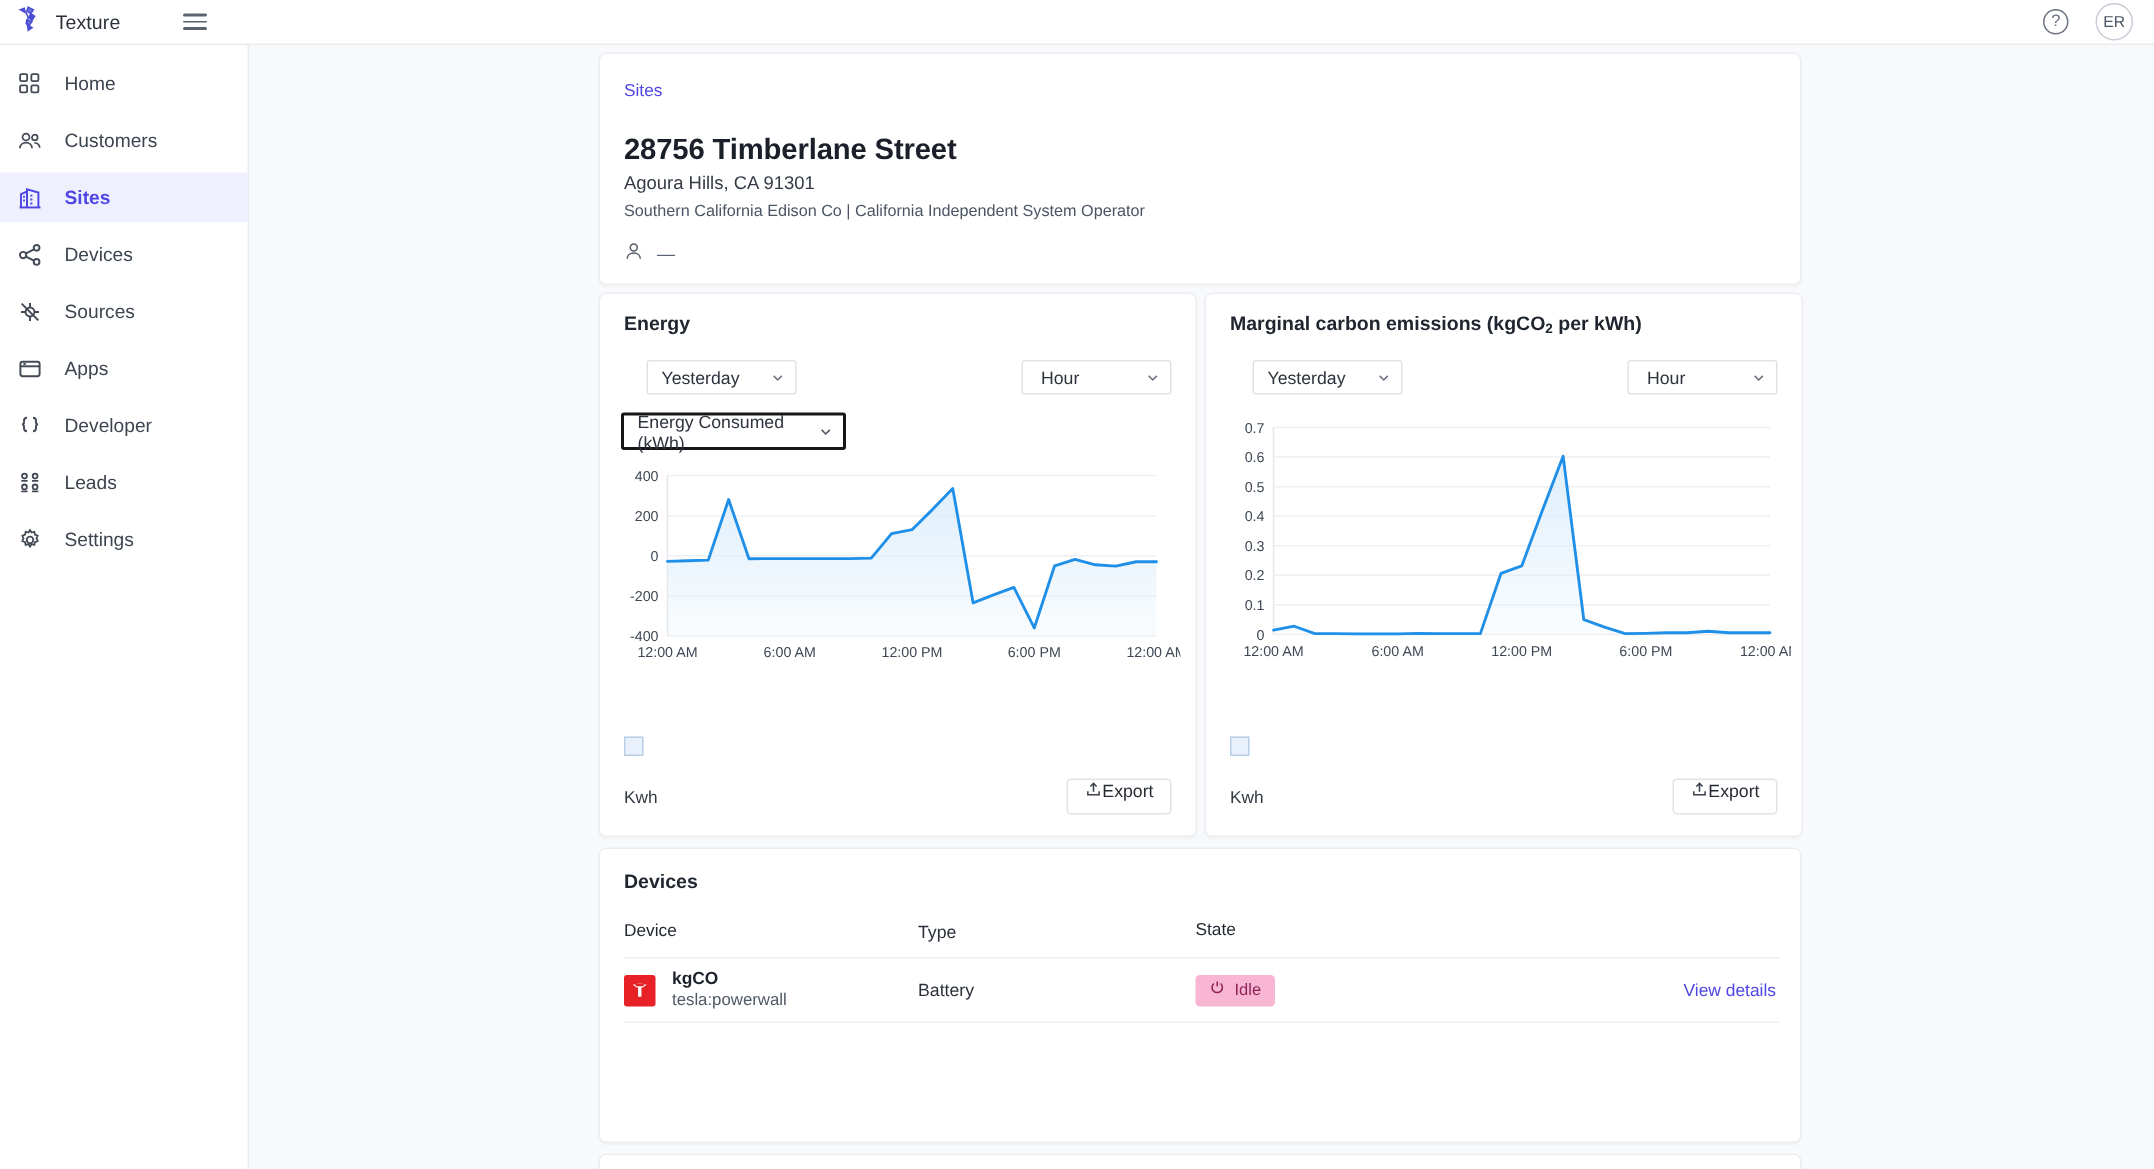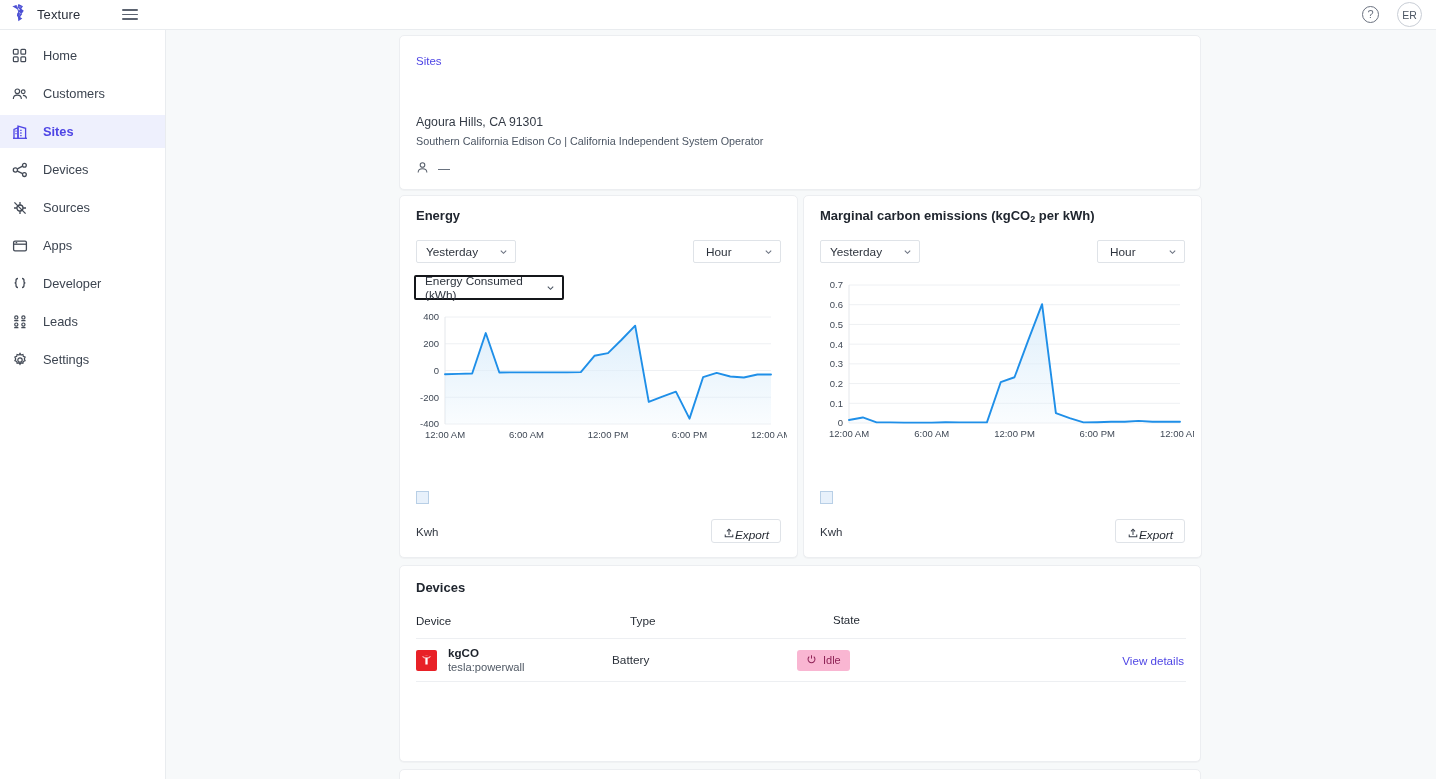--- a/index.html
+++ b/index.html
@@ -81,43 +81,43 @@
   .select {
     position: absolute; height: 23px;
     background: #fff; border: 1px solid #dfe3e8; border-radius: 2px;
     display: flex; align-items: center; justify-content: space-between;
     padding: 0 7px 0 9px; font-size: 11.8px; color: #2d333d; cursor: pointer;
   }
   .select.focus { border: 2px solid #14161a; }
   .caret { width: 9px; height: 9px; margin-left: 10px; flex: none; }
   .caret svg { display: block; }
 
-  .sel-range { left: 16px; top: 44px; width: 100px; }
-  .sel-gran  { right: 16px; top: 44px; width: 88px; padding-left: 12px; }
+  .sel-range { left: 31px; top: 44px; width: 100px; }
+  .sel-gran  { right: 16px; top: 44px; width: 100px; padding-left: 12px; }
   .sel-metric{ left: 14px; top: 79px; width: 150px; height: 25px; }
 
   .plot { position: absolute; left: 12px; }
   .legend {
     position: absolute; left: 16px; bottom: 19px;
     display: flex; align-items: flex-start; gap: 22px; font-size: 11.5px; color: #323842; flex-direction: column;
   }
   .legend-swatch { width: 13px; height: 13px; background: #e8f1fb; border: 1px solid #b8cfe6; }
   .export-btn {
     position: absolute; right: 16px; bottom: 14px;
     height: 24px; padding: 0 11px;
     border: 1px solid #dfe3e8; border-radius: 3px; background: #fff;
-    display: flex; align-items: flex-end; gap: 0;
-    font-size: 11.8px; color: #262b33; cursor: pointer; font-style: italic;
+    display: flex; align-items: flex-start; gap: 0;
+    font-size: 11.8px; color: #262b33; cursor: pointer;
   }
 
   
   #devices-card { left: 233px; top: 535px; width: 802px; height: 197px; }
   #devices-title { position: absolute; left: 16px; top: 14px; font-size: 13px; font-weight: bold; color: #20262f; }
   #devices-table { position: absolute; left: 16px; top: 48px; width: 770px; }
-  #devices-table .thead { display: flex; font-size: 11.5px; color: #1f252e; padding-bottom: 10px; gap: 18px; }
+  #devices-table .thead { display: flex; font-size: 11.5px; color: #1f252e; padding-bottom: 10px; }
   #devices-table .tbody-row {
     display: flex; align-items: center; height: 44px;
     border-top: 1px solid #edeff2; border-bottom: 1px solid #edeff2;
   }
   .col-device { width: 196px; display: flex; align-items: center; gap: 11px; }
   .col-type   { width: 185px; font-size: 11.8px; color: #2b313a; }
   .col-state  { width: 281px; }
   .col-action { flex: 1; text-align: right; padding-right: 2px; }
   .tesla-logo {
     width: 21px; height: 21px; background: #e82127; border-radius: 2px;
@@ -271,20 +271,21 @@
       </svg>
     </span>
     <span>Settings</span>
   </div>
 </nav>
 
 <div id="main">
 
   <section class="card" id="site-card">
     <div id="breadcrumb">Sites</div>
+    <h1 id="site-title">28756 Timberlane Street</h1>
     <div id="site-addr">Agoura Hills, CA 91301</div>
     <div id="site-util">Southern California Edison Co | California Independent System Operator</div>
     <div id="site-owner">
       <span>
         <svg width="13" height="13" viewBox="0 0 14 14" fill="none" stroke="#555d69" stroke-width="1.1">
           <circle cx="7" cy="4.3" r="2.5"></circle>
           <path d="M2.3 12.4c0-2.6 2.1-4.1 4.7-4.1s4.7 1.5 4.7 4.1"></path>
         </svg>
       </span>
       <span id="site-owner-dash">—</span>

